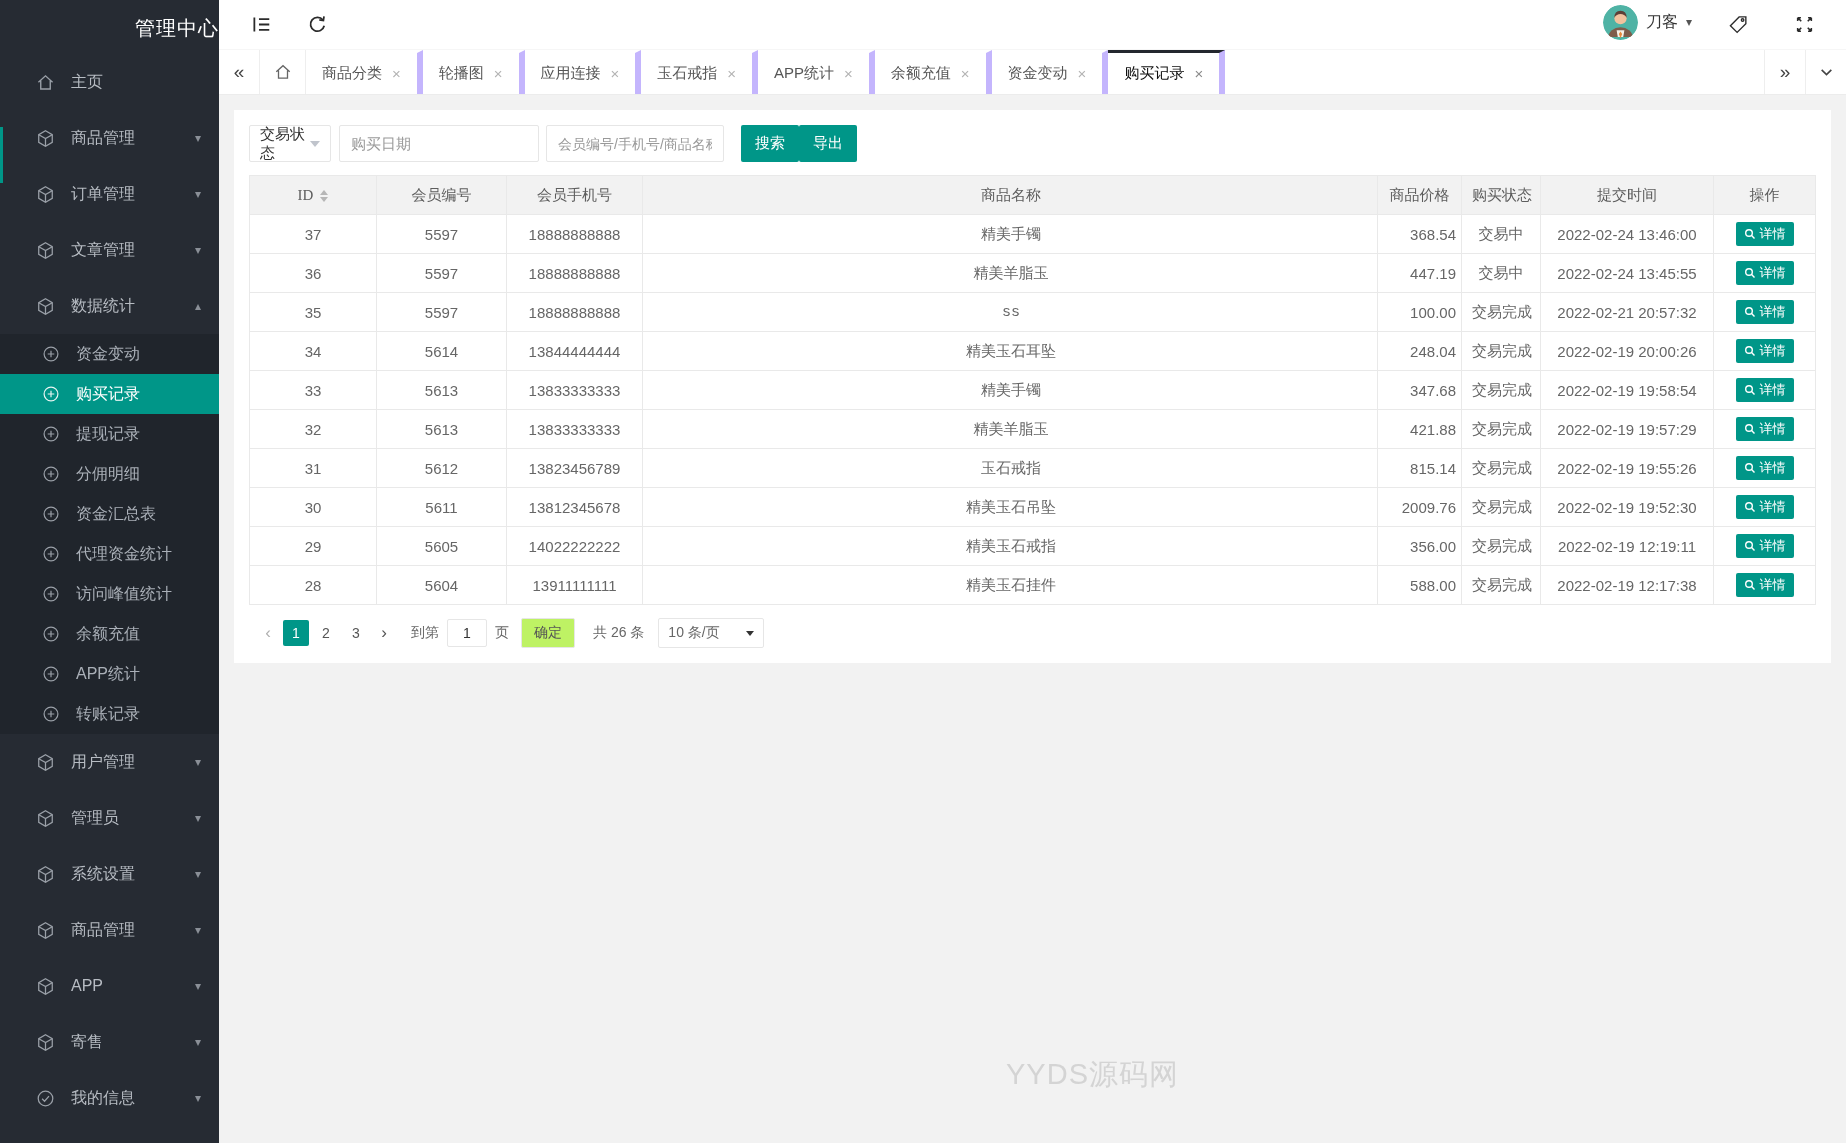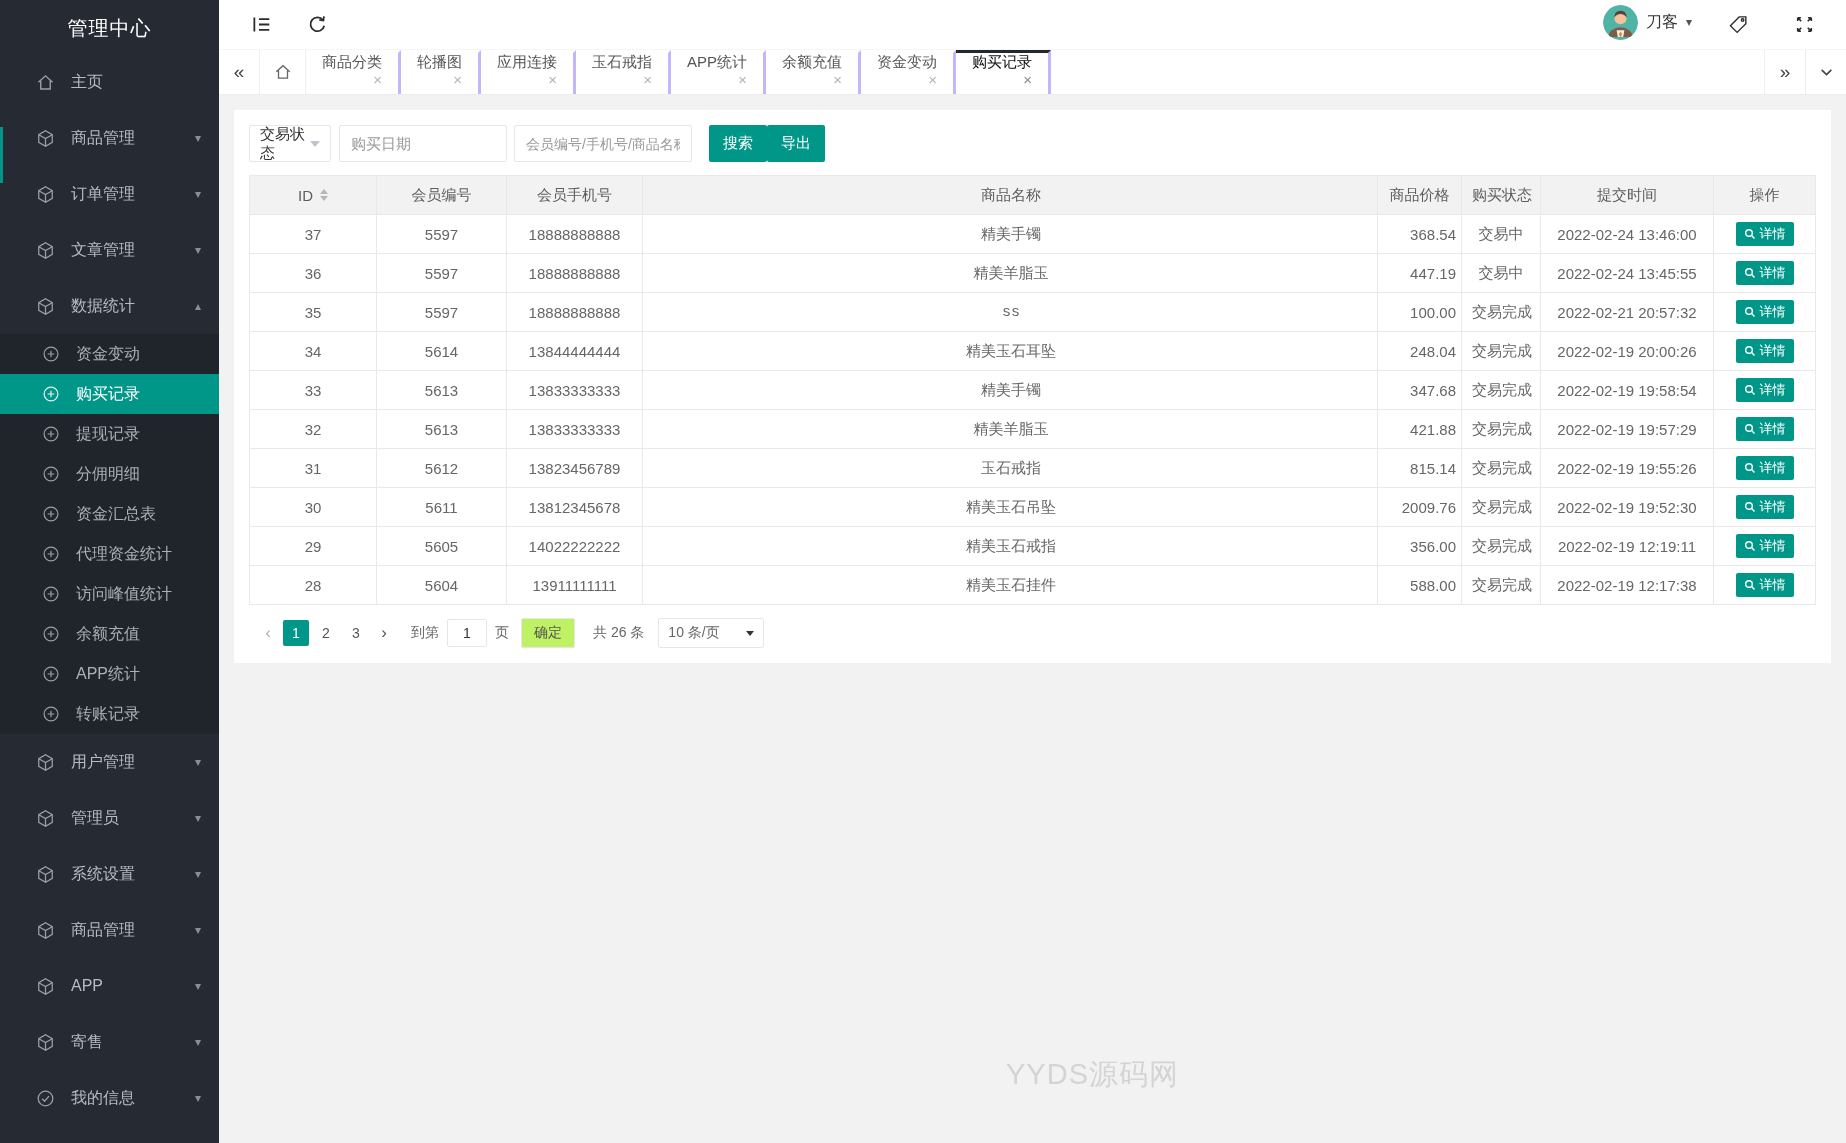--- a/index.html
+++ b/index.html
@@ -2,21 +2,21 @@
 <html style="--accent: #009688;"><head>
 <meta charset="utf-8">
 <style>
   * { box-sizing: border-box; margin: 0; padding: 0; }
   html,body { width:1846px; height:1143px; overflow:hidden; }
   body { display:flex; font-family:"Liberation Sans","DejaVu Sans",sans-serif; background:#fff; color:#333; }
   :root { --accent:#009688; }
 
   
   .sidebar { position:relative; width:219px; height:100%; background:#262b33; flex-shrink:0; overflow:hidden; }
-  .side-title { height:54px; line-height:56px; text-align:center; color:#fff; font-size:20px; letter-spacing:1px; }
+  .side-title { height:54px; line-height:56px; text-align:right; color:#fff; font-size:20px; letter-spacing:1px; }
   .nav-item { height:56px; display:flex; align-items:center; padding:0 18px 0 36px; color:#b7bcc3; font-size:16px; cursor:pointer; }
   .nav-item .icon { width:19px; height:19px; margin-right:16px; color:#9aa0a8; flex-shrink:0; }
   .nav-caret { margin-left:auto; font-size:12px; color:#8a8f97; }
   .submenu { background:#20252c; }
   .sub-item { height:40px; display:flex; align-items:center; padding:0 18px 0 42px; color:#aab0b8; font-size:16px; cursor:pointer; }
   .sub-item .icon { width:18px; height:18px; margin-right:16px; color:#9aa0a8; flex-shrink:0; }
   .sub-item.active { background:var(--accent); color:#fff; }
   .sub-item.active .icon { color:#e8f5f2; }
   .icon svg { width:100%; height:100%; display:block; }
   .side-thumb { position:absolute; left:0; top:127px; width:3px; height:56px; background:var(--accent); }
@@ -35,47 +35,47 @@
   .user-caret { font-size:12px; color:#555; }
 
   
   .tabbar { height:45px; background:#fff; display:flex; align-items:stretch; border-bottom:1px solid #ececec; font-size:15px; color:#555; }
   .tab-ctrl { width:41px; display:flex; align-items:center; justify-content:center; color:#444; font-size:19px; cursor:pointer; flex-shrink:0; }
   .tab-ctrl.left { border-right:1px solid #eee; }
   .tab-ctrl.right { border-left:1px solid #eee; }
   .tab-home { width:46px; display:flex; align-items:center; justify-content:center; border-right:1px solid #eee; cursor:pointer; color:#666; flex-shrink:0; }
   .tab-home svg { width:18px; height:18px; }
   .tabs-scroll { display:flex; flex:1; overflow:hidden; }
-  .tab { display:flex; align-items:flex-end; padding:0 16px; border-right:3px solid #c4b5fd; border-top:3px solid transparent; cursor:pointer; white-space:nowrap;flex-direction:column; }
+  .tab { display:flex; align-items:center; padding:0 16px; border-right:6px solid #c4b5fd; border-top:3px solid transparent; cursor:pointer; white-space:nowrap; }
   .tab-close { margin-left:10px; color:#b3b3b3; font-size:15px; line-height:1; cursor:pointer; }
   .tab.active { border-top-color:#23272e; color:#0c0c0c; }
   .tab.active .tab-close { color:#8a8a8a; }
 
   
   .content { flex:1; background:#f2f2f2; padding:15px; position:relative; overflow:hidden; }
   .card { background:#fff; padding:15px; }
 
   .filter-row { display:flex; align-items:center; margin-bottom:13px; }
   .select-box { width:82px; height:37px; border:1px solid #e6e6e6; border-radius:2px; background:#fff; display:flex; align-items:center; padding:0 10px; font-size:15px; color:#333; cursor:pointer; }
   .select-caret { margin-left:auto; width:0; height:0; border-left:5px solid transparent; border-right:5px solid transparent; border-top:6px solid #c0c4cc; }
   .f-input { height:37px; border:1px solid #e6e6e6; border-radius:2px; padding:0 11px; font-size:15px; color:#333; outline:none; font-family:inherit; }
   .f-input::placeholder { color:#999; }
-  .inp-date { width:168px; margin-left:8px; }
+  .inp-date { width:200px; margin-left:8px; }
   .inp-key { width:178px; margin-left:7px; font-size:14px; }
   .btn { height:37px; padding:0 14px; background:var(--accent); color:#fff; border:none; border-radius:2px; font-size:15px; cursor:pointer; font-family:inherit; }
   .btn-search { margin-left:17px; }
   .btn-export { }
 
   table { width:100%; border-collapse:collapse; table-layout:fixed; font-size:15px; color:#666; }
   th, td { border:1px solid #e9e9e9; height:39px; padding:0 10px; font-weight:normal; overflow:hidden; white-space:nowrap; }
   thead th { background:#f2f2f2; color:#5d5d5d; text-align:center; }
   td { text-align:center; background:#fff; }
   td.c-product, th.h-product { text-align:center; padding-left:12px;font-family:Liberation Mono, monospace; }
   td.c-price { text-align:right; padding-right:5px; }
-  .th-id { display:inline-flex; align-items:center; gap:7px; justify-content:center; }
+  .th-id { display:inline-flex; align-items:center; gap:7px; justify-content:center;font-family:Liberation Serif, serif; }
   .sort-icon { display:inline-flex; flex-direction:column; gap:2px; cursor:pointer; }
   .sort-icon i { width:0; height:0; border-left:4px solid transparent; border-right:4px solid transparent; display:block; }
   .sort-up { border-bottom:5px solid #b6b6b6; }
   .sort-down { border-top:5px solid #b6b6b6; }
   .btn-detail { display:inline-flex; align-items:center; gap:4px; background:var(--accent); color:#fff; border:none; border-radius:2px; height:24px; padding:0 8px; font-size:13px; cursor:pointer; font-family:inherit; }
 
   .pager { display:flex; align-items:center; margin-top:13px; font-size:14px; color:#666; padding-left:6px; }
   .pg-arrow { width:26px; height:26px; display:flex; align-items:center; justify-content:center; font-size:17px; color:#b0b0b0; cursor:pointer; }
   .pg-next { color:#555; }
   .page { min-width:26px; height:26px; display:flex; align-items:center; justify-content:center; margin:0 2px; border-radius:2px; cursor:pointer; color:#555; }

